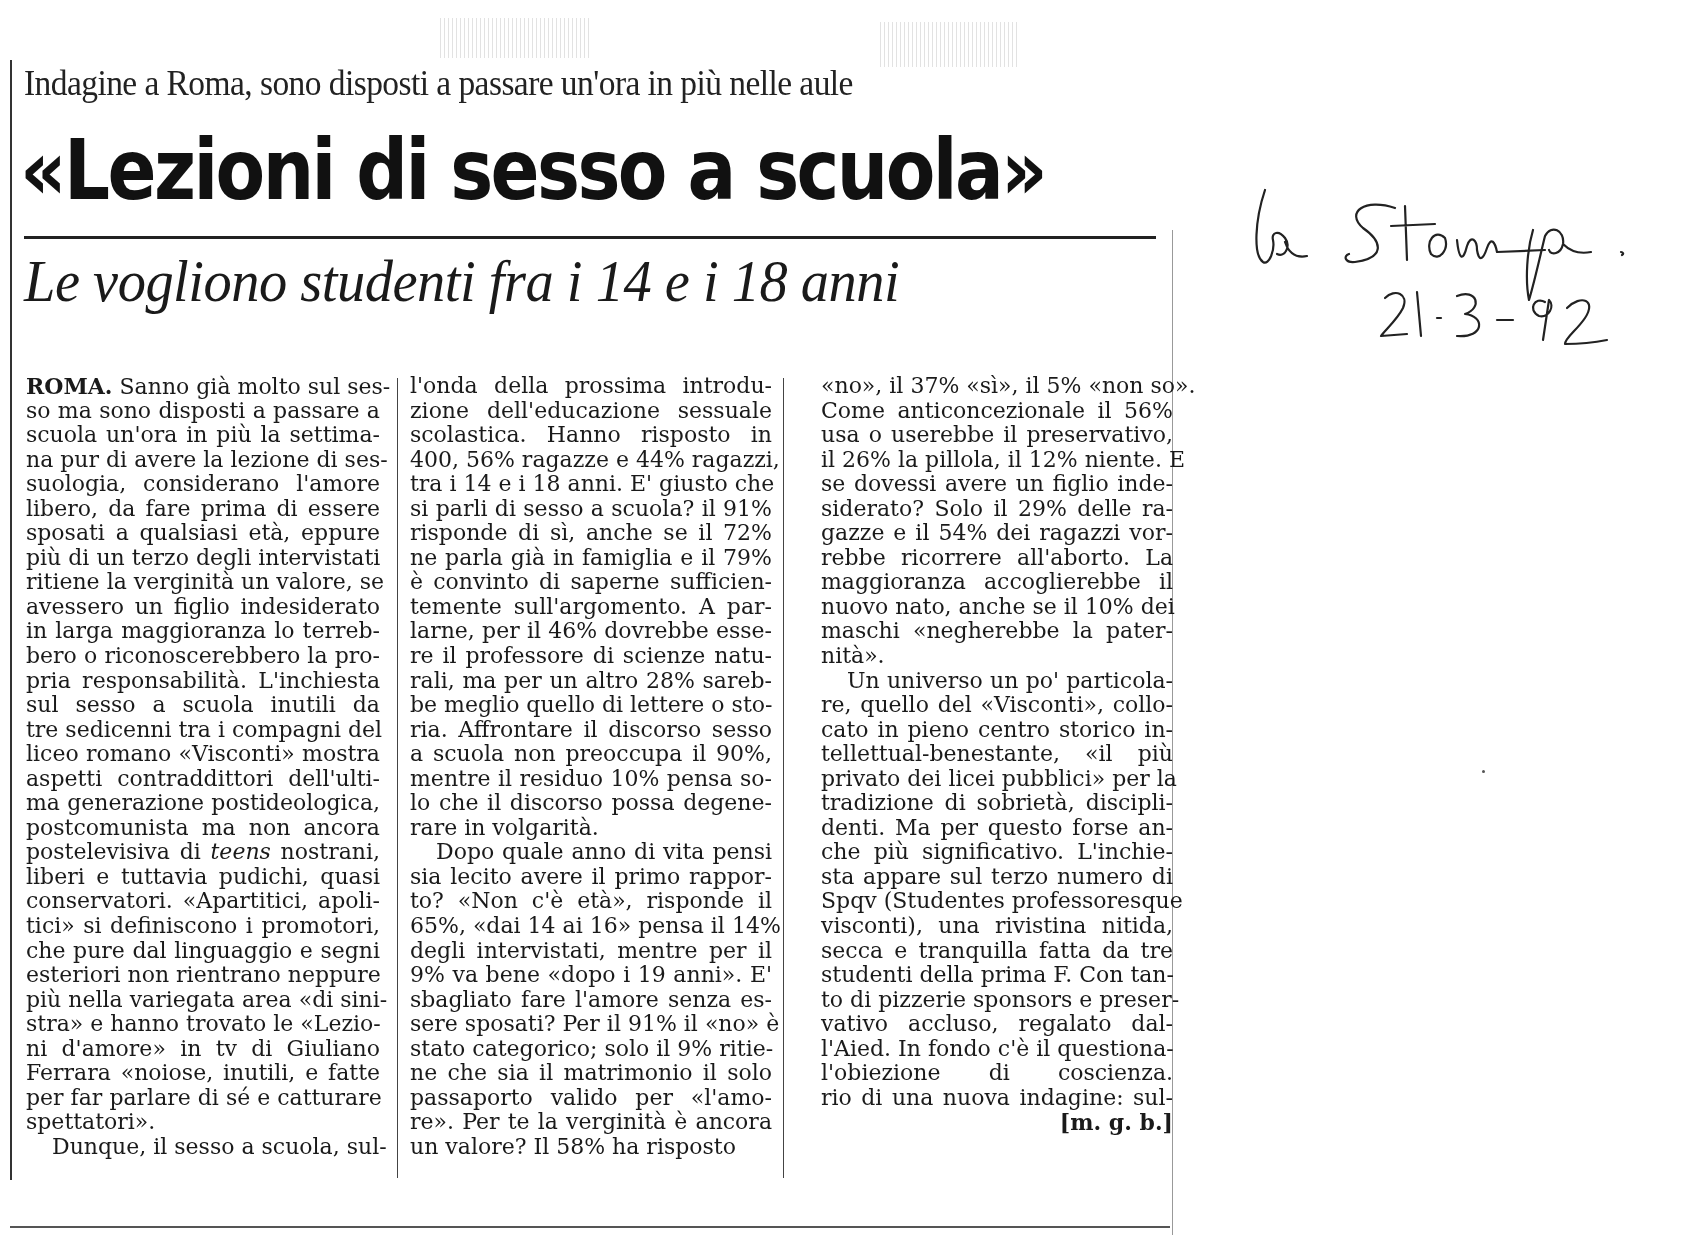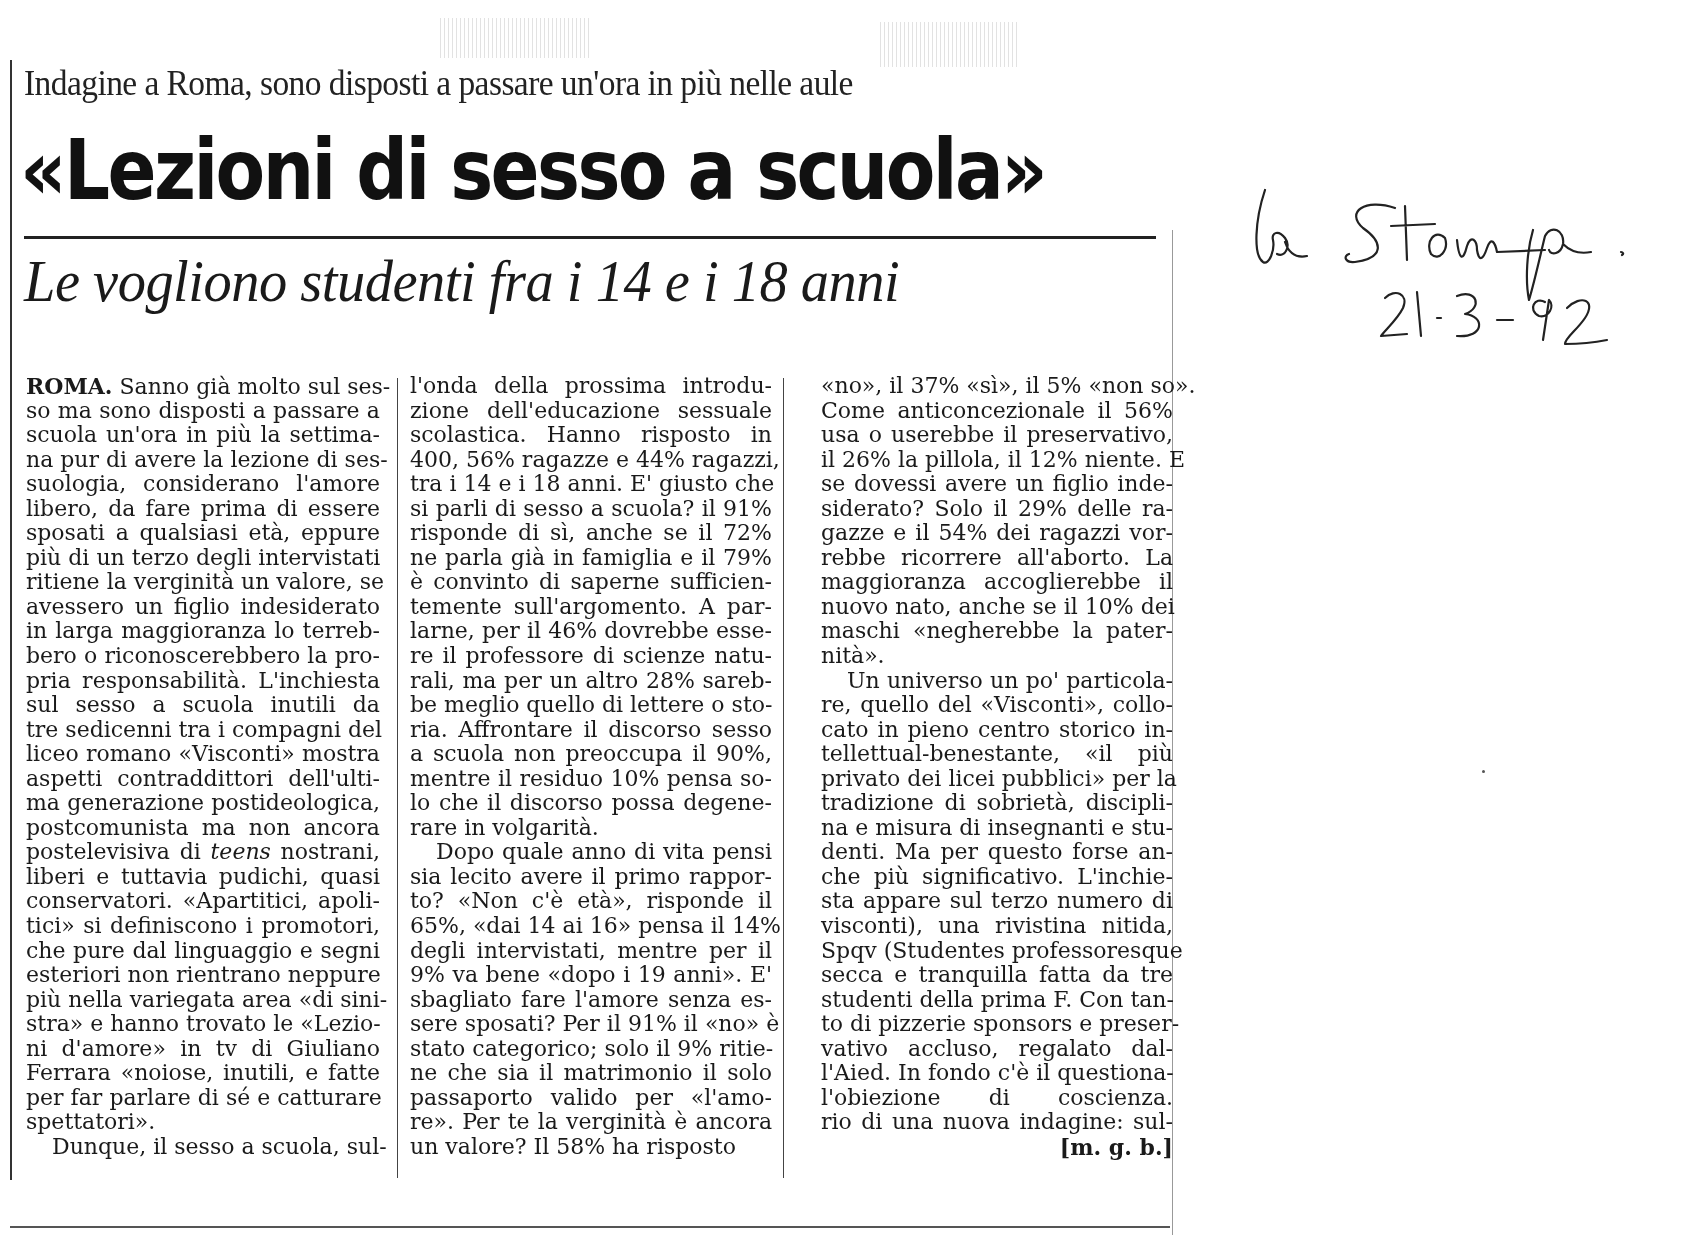--- a/index.html
+++ b/index.html
@@ -128,26 +128,25 @@
     <span class="line">maggioranza accoglierebbe il</span>
     <span class="line">nuovo nato, anche se il 10% dei</span>
     <span class="line">maschi «negherebbe la pater-</span>
     <span class="line last">nità».</span>
     <span class="line indent">Un universo un po' particola-</span>
     <span class="line">re, quello del «Visconti», collo-</span>
     <span class="line">cato in pieno centro storico in-</span>
     <span class="line">tellettual-benestante, «il più</span>
     <span class="line">privato dei licei pubblici» per la</span>
     <span class="line">tradizione di sobrietà, discipli-</span>
-    <span class="line">na e misura di insegnanti e stu-</span>
     <span class="line">denti. Ma per questo forse an-</span>
     <span class="line">che più significativo. L'inchie-</span>
     <span class="line">sta appare sul terzo numero di</span>
+    <span class="line">Spqv (Studentes professoresque</span>
     <span class="line">visconti), una rivistina nitida,</span>
-    <span class="line">Spqv (Studentes professoresque</span>
     <span class="line">secca e tranquilla fatta da tre</span>
     <span class="line">studenti della prima F. Con tan-</span>
     <span class="line">to di pizzerie sponsors e preser-</span>
     <span class="line">vativo accluso, regalato dal-</span>
     <span class="line">l'Aied. In fondo c'è il questiona-</span>
     <span class="line">l'obiezione di coscienza.</span>
     <span class="line">rio di una nuova indagine: sul-</span>
     <span class="line last right"><span class="b">[m. g. b.]</span></span>
   </div>
 

